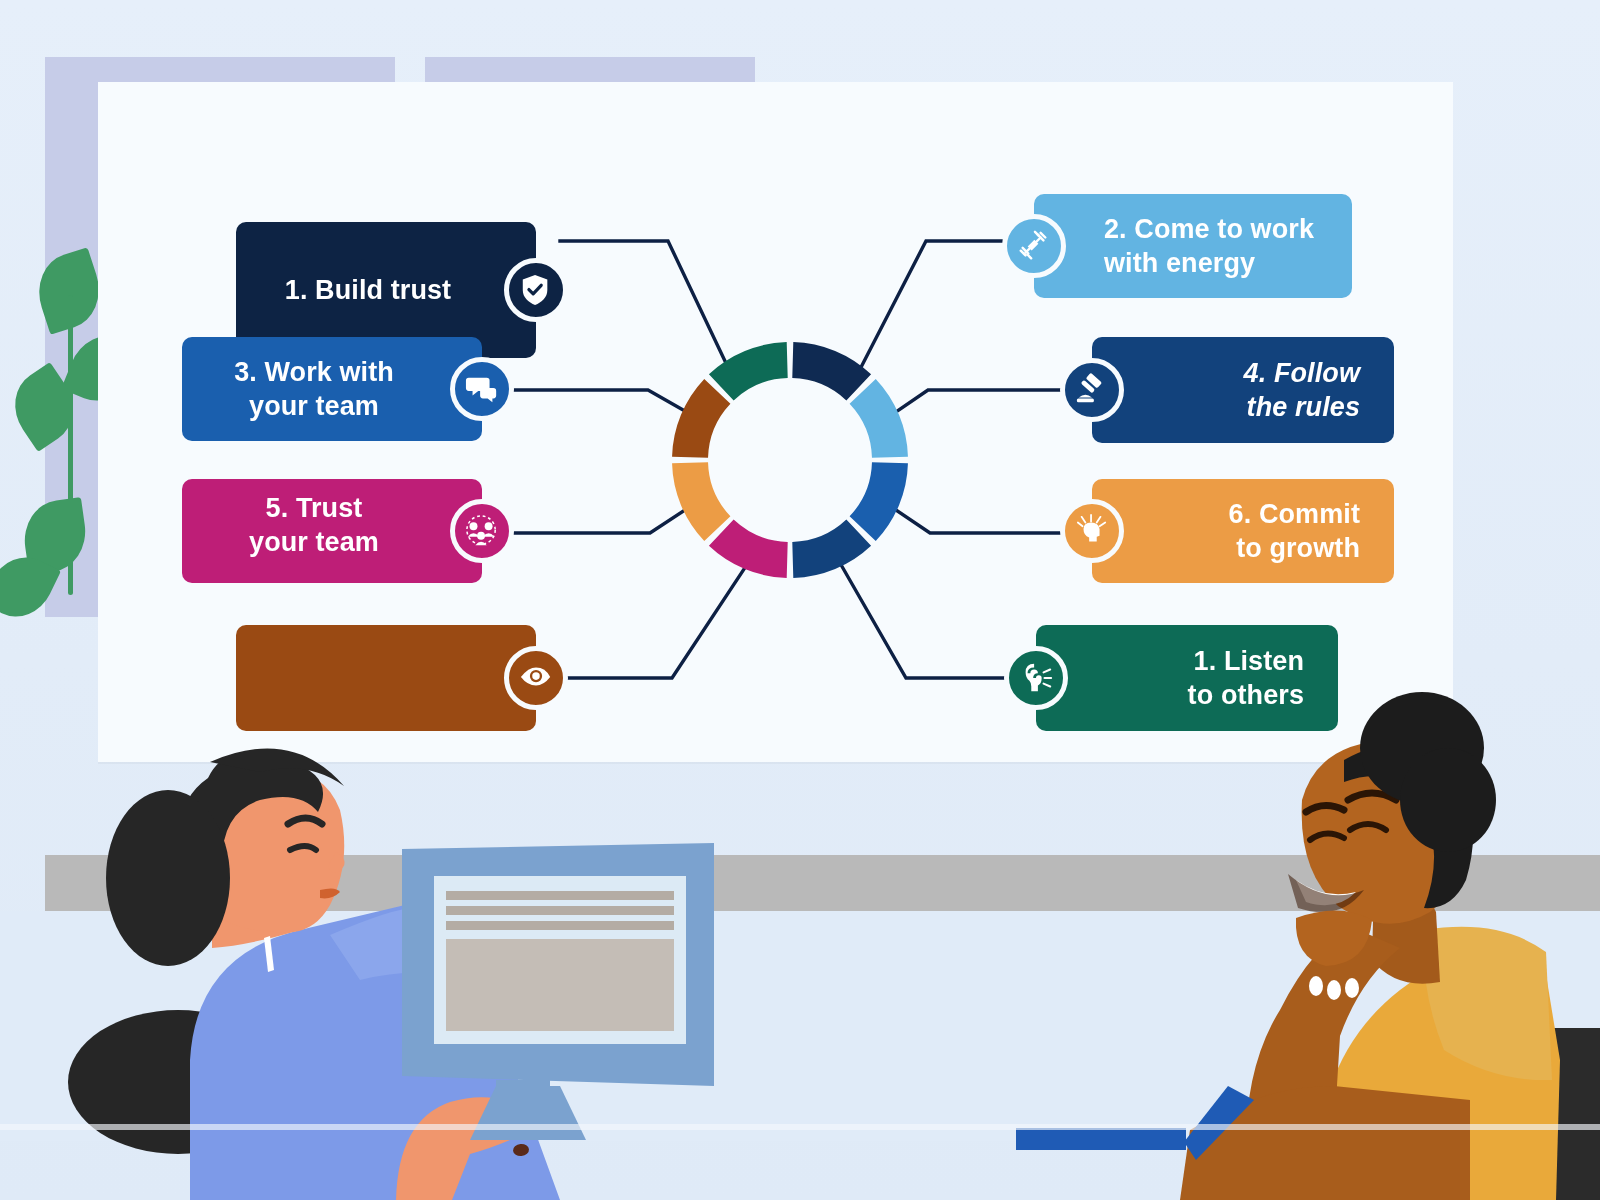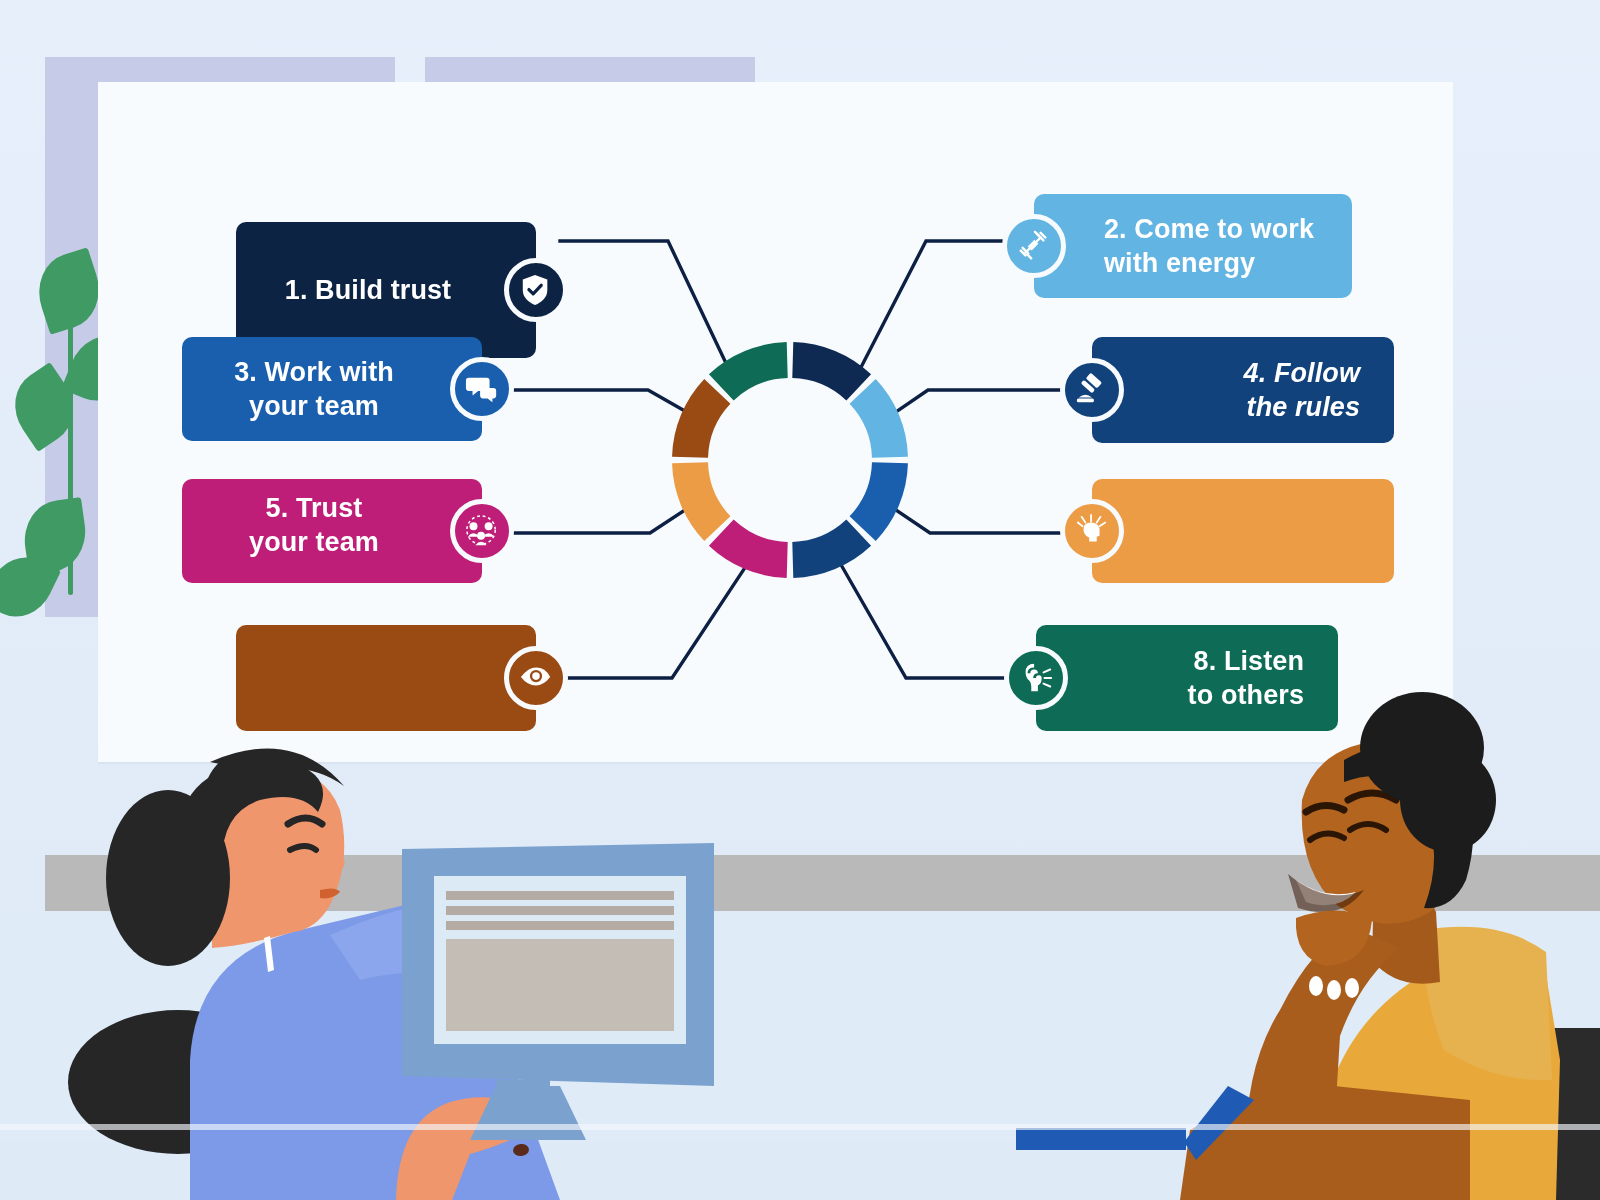--- a/index.html
+++ b/index.html
@@ -167,20 +167,22 @@
               <circle cx="25" cy="13" r="4.2"></circle>
               <path d="M19 24 q6 -7 12 0 z"></path>
               <circle cx="17" cy="23" r="4.2"></circle>
               <path d="M11 33 q6 -7 12 0 z"></path>
             </g>
             <circle cx="17" cy="17" r="15" fill="none" stroke="#fff" stroke-width="1.6" stroke-dasharray="3 3"></circle>
           </svg>
         </div>
       </div>
       <div class="node right" style="left: 1092px; top: 479px; width: 302px; height: 104px; background: rgb(236, 156, 69); padding: 0px 34px 0px 70px;">
+        <div class="label" style="text-align: right; width: 100%;">6. Commit
+to growth</div>
         <div class="badge" style="background: rgb(236, 156, 69);">
           <svg viewBox="0 0 36 36">
             <path fill="#fff" d="M9 16 q0 -7 8 -7 q8 0 9 7 l0 7 l-3 1 l0 5 l-8 0 l0 -4 q-6 -2 -6 -9 z"></path>
             <g stroke="#fff" stroke-width="1.9" stroke-linecap="round">
               <line x1="17" y1="8" x2="17" y2="1"></line>
               <line x1="11" y1="9" x2="7" y2="3"></line>
               <line x1="23" y1="9" x2="27" y2="3"></line>
               <line x1="26" y1="13" x2="32" y2="9"></line>
               <line x1="8" y1="13" x2="3" y2="9"></line>
             </g>
@@ -190,21 +192,21 @@
       <div class="node left" style="left: 236px; top: 625px; width: 300px; height: 106px; background: rgb(154, 74, 19); padding: 0px 70px 0px 34px;">
         <div class="badge" style="background: rgb(154, 74, 19);">
           <svg viewBox="0 0 36 36">
             <path fill="#fff" d="M2 17 q8 -10 16 -10 q10 0 15 10 q-7 9 -15 9 q-9 0 -16 -9 z"></path>
             <circle cx="18" cy="16" r="6.5" fill="#9a4a13"></circle>
             <circle cx="18" cy="16" r="4" fill="#fff"></circle>
           </svg>
         </div>
       </div>
       <div class="node right" style="left: 1036px; top: 625px; width: 302px; height: 106px; background: rgb(13, 107, 86); padding: 0px 34px 0px 70px;">
-        <div class="label" style="text-align: right; width: 100%;">8. Listen
+        <div class="label" style="text-align: right; width: 100%;">1. Listen
 to others</div>
         <div class="badge" style="background: rgb(13, 107, 86);">
           <svg viewBox="0 0 36 36">
             <path fill="#fff" d="M16 3 q-9 0 -9 9 q0 6 4 9 q2 2 2 6 l0 5 l7 0 l0 -6 q4 -2 4 -8 q0 -3 -3 -3 q-3 0 -3 3 l-3 0 q0 -5 5 -5 q0 -4 -4 -4 q-4 0 -4 4 l-3 0 q0 -6 7 -6 z"></path>
             <g stroke="#fff" stroke-width="2.2" stroke-linecap="round">
               <line x1="26" y1="12" x2="33" y2="9"></line>
               <line x1="27" y1="18" x2="34" y2="18"></line>
               <line x1="26" y1="24" x2="33" y2="27"></line>
             </g>
           </svg>

